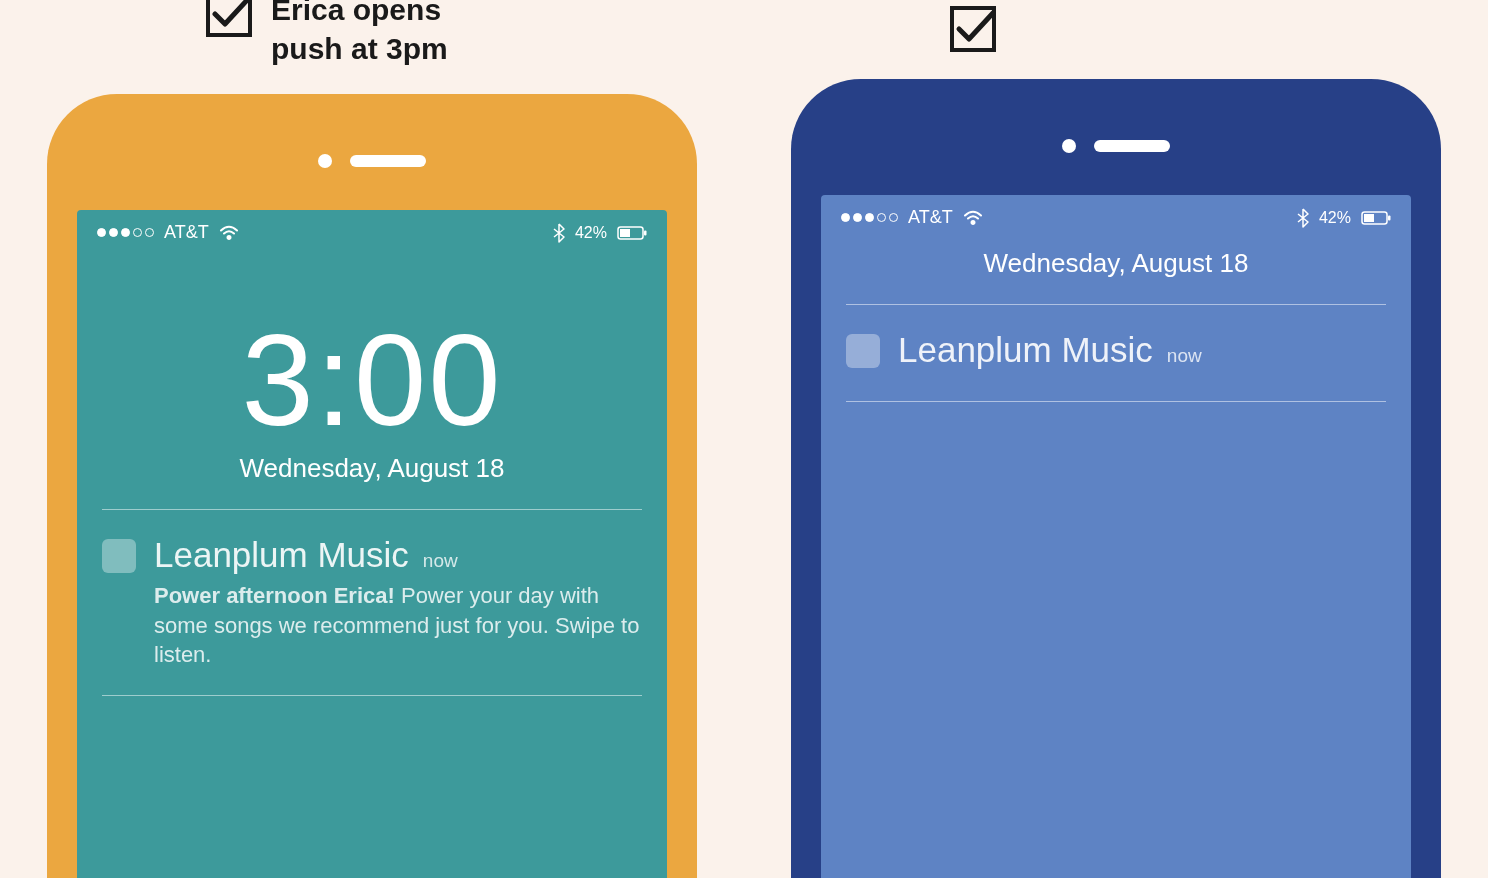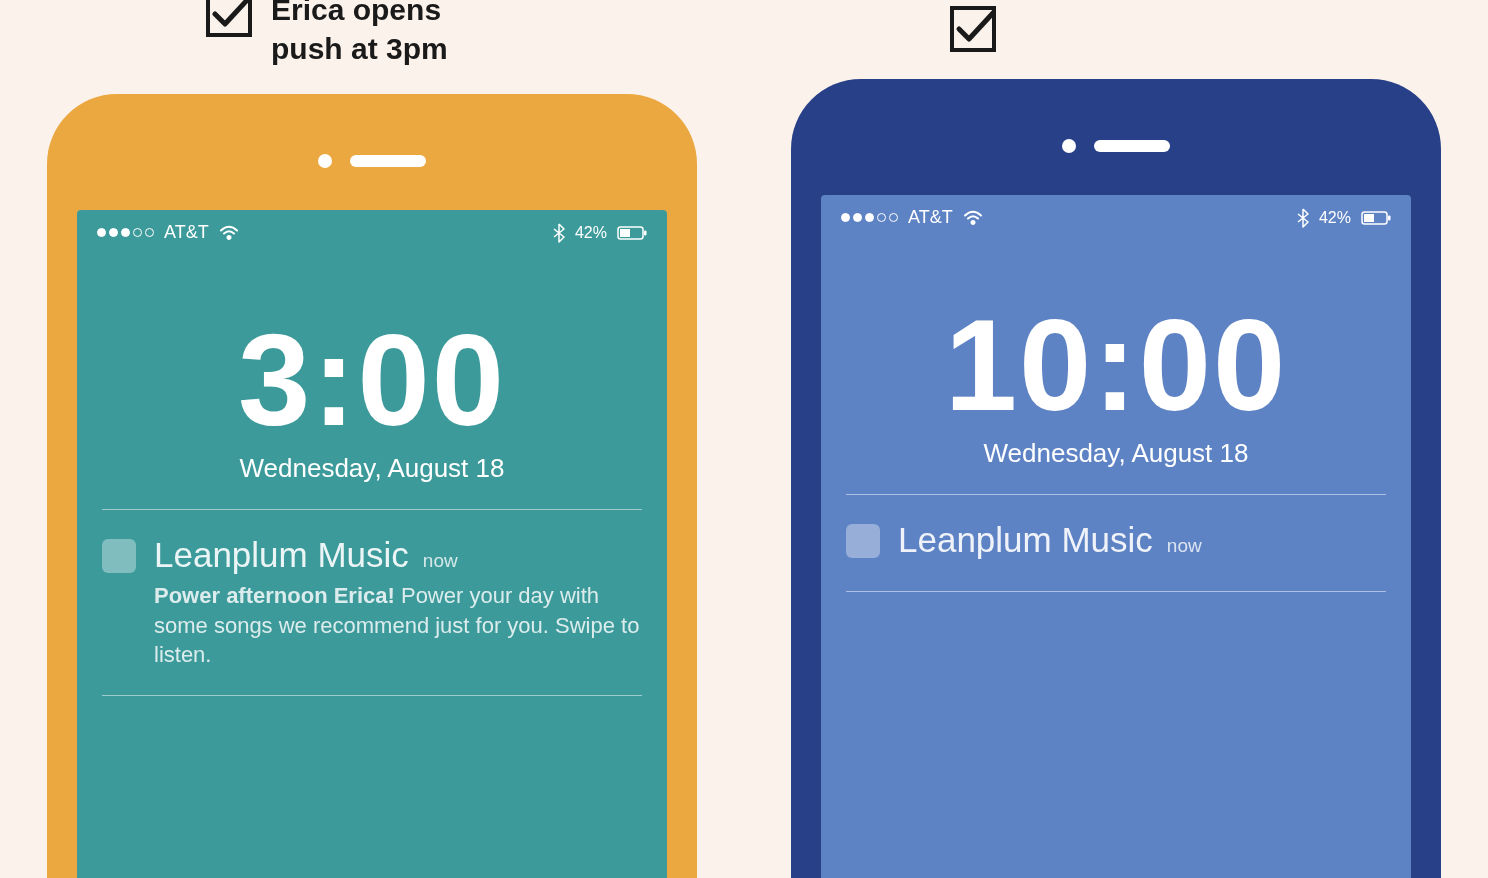--- a/index.html
+++ b/index.html
@@ -133,21 +133,21 @@
       font-size: 16px;
     }
     .battery-icon {
       display: inline-flex;
       align-items: center;
     }
     .lock-time {
       text-align: center;
       margin-top: 60px;
       font-size: 130px;
-      font-weight: 700;
+      font-weight: 400;
       letter-spacing: 2px;
       line-height: 1;
     }
     .lock-date {
       text-align: center;
       margin-top: 8px;
       font-size: 26px;
       font-weight: 300;
     }
     .notif-divider {
@@ -310,21 +310,20 @@
             <span class="battery-text">42%</span>
             <span class="battery-icon">
               <svg width="30" height="14" viewBox="0 0 30 14">
                 <rect x="1" y="1" width="25" height="12" rx="2.5" fill="none" stroke="#fff" stroke-width="1.5"></rect>
                 <rect x="3" y="3" width="10" height="8" fill="#fff"></rect>
                 <rect x="27" y="4.5" width="2.5" height="5" rx="1" fill="#fff"></rect>
               </svg>
             </span>
           </div>
         </div>
-        <div class="lock-time">10:00</div>
         <div class="lock-date">Wednesday, August 18</div>
         <div class="notif-divider"></div>
         <div class="notification">
           <div class="notif-app-icon"></div>
           <div class="notif-content">
             <div class="notif-header">
               <span class="notif-app-name">Leanplum Music</span>
               <span class="notif-time">now</span>
             </div>
           </div>

